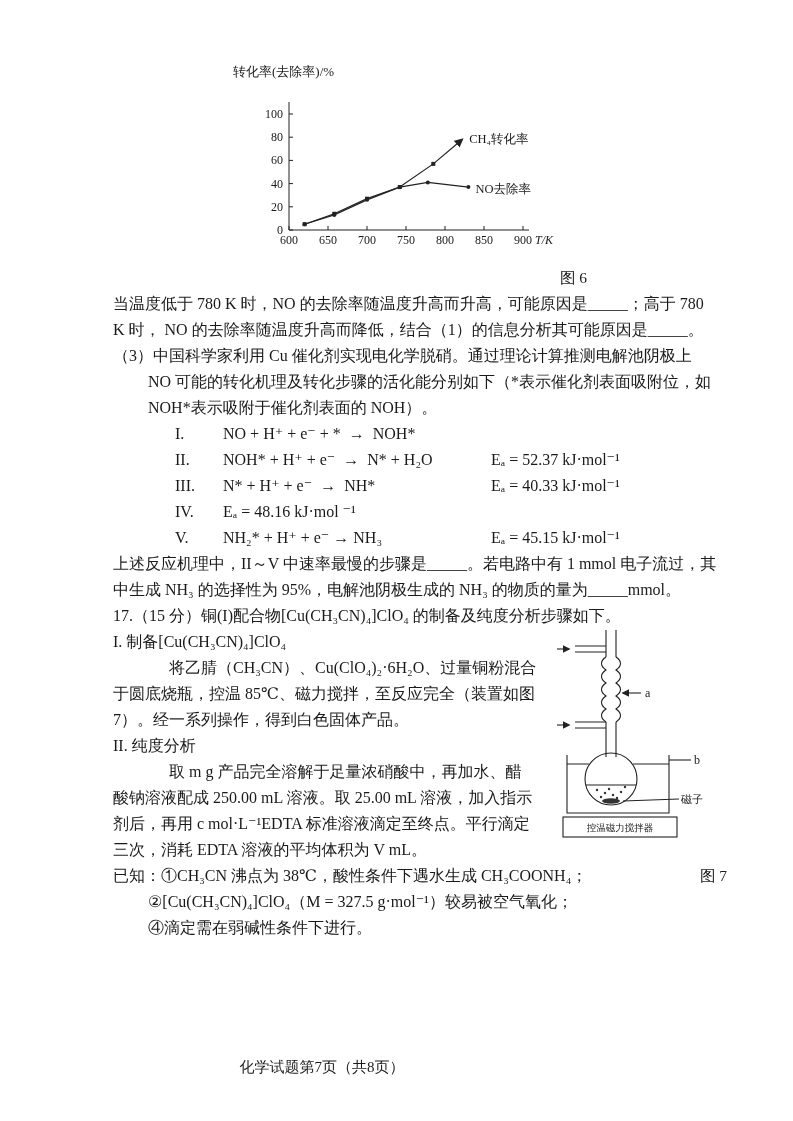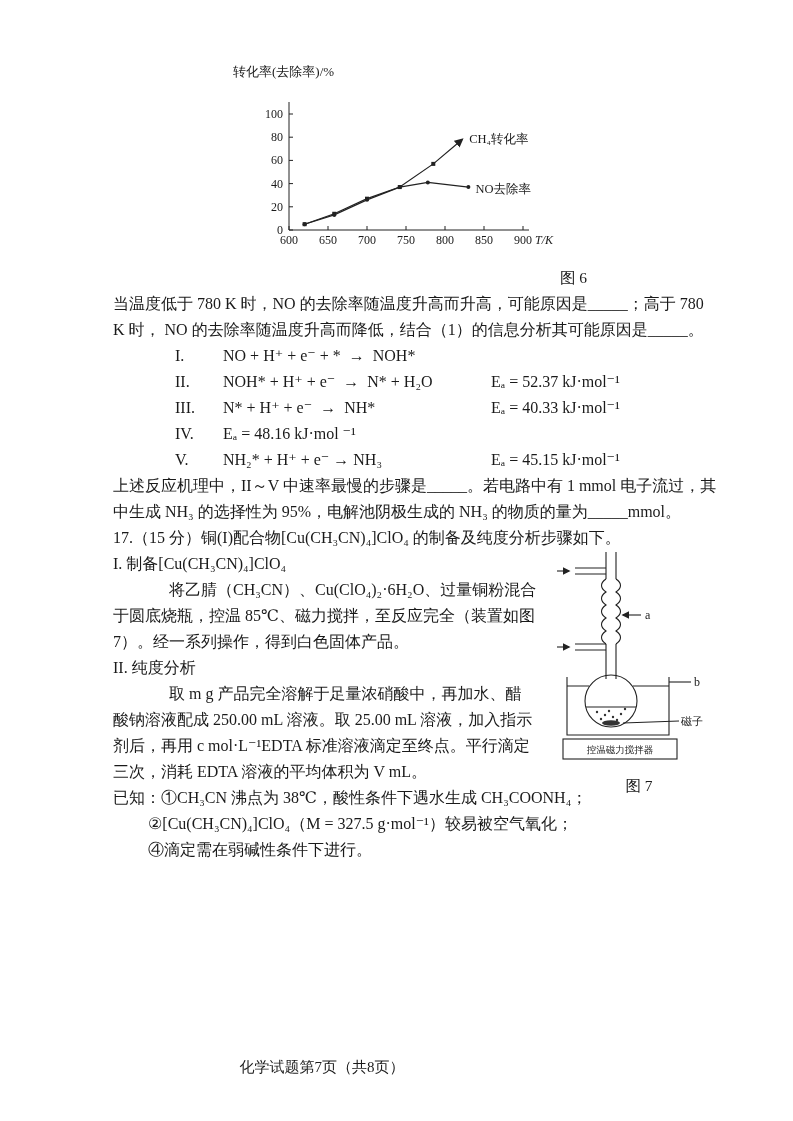--- a/index.html
+++ b/index.html
@@ -16,21 +16,21 @@
   .reactions{margin-left:62px}
   .rxn{display:flex}
   .rxn .num{width:48px}
   .rxn .eq{width:268px;white-space:pre}
   .q17{position:relative}
   .narrow{width:424px}
   .part-heading{}
   .body-para{margin:0;text-indent:3.5em}
   .known-item{margin-left:35px}
   .fig7{position:absolute;top:24px;right:-10px;width:176px;margin:0}
-  .fig7 figcaption{text-align:center;font-size:15.5px;margin-top:4px}
+  .fig7 figcaption{text-align:right;font-size:15.5px;margin-top:16px}
   .footer{position:absolute;left:0;width:644px;bottom:44px;text-align:center;font-size:15px}
   svg text{font-family:"Liberation Serif","DejaVu Serif",serif}
   .ax{stroke:#222;stroke-width:1;fill:none}
   .curve{fill:none;stroke:#222;stroke-width:1.2}
   .mk{fill:#222;stroke:none}
   .tick{font-size:12px;fill:#1a1a1a}
   .axlab{font-size:13px;fill:#1a1a1a}
   .slab{font-size:12.5px;fill:#1a1a1a}
   .fig-line{stroke:#222;stroke-width:1.1;fill:none}
   .fig-dark{fill:#333;stroke:none}
@@ -96,20 +96,21 @@
           <circle cx="168.76" cy="129.08" r="2" class="mk"></circle>
           <circle cx="196.84" cy="124.44" r="2" class="mk"></circle>
           <circle cx="237.4" cy="129.08" r="2" class="mk"></circle>
           <text x="244.4" y="135.08" class="slab">NO去除率</text>
         </svg>
       <div class="fig-caption">图 6</div>
     </div>
 
     <p class="para p-indent">当温度低于 780 K 时，NO 的去除率随温度升高而升高，可能原因是_____；高于 780 K 时， NO 的去除率随温度升高而降低，结合（1）的信息分析其可能原因是_____。</p>
 
+    <p class="hang">（3）中国科学家利用 Cu 催化剂实现电化学脱硝。通过理论计算推测电解池阴极上 NO 可能的转化机理及转化步骤的活化能分别如下（*表示催化剂表面吸附位，如 NOH*表示吸附于催化剂表面的 NOH）。</p>
 
     <div class="reactions">
       <div class="rxn">
         <span class="num">I.</span>
         <span class="eq">NO + H⁺ + e⁻ + *  →  NOH*</span>
         <span class="ea"></span>
       </div>
       <div class="rxn">
         <span class="num">II.</span>
         <span class="eq">NOH* + H⁺ + e⁻  →  N* + H₂O</span>

